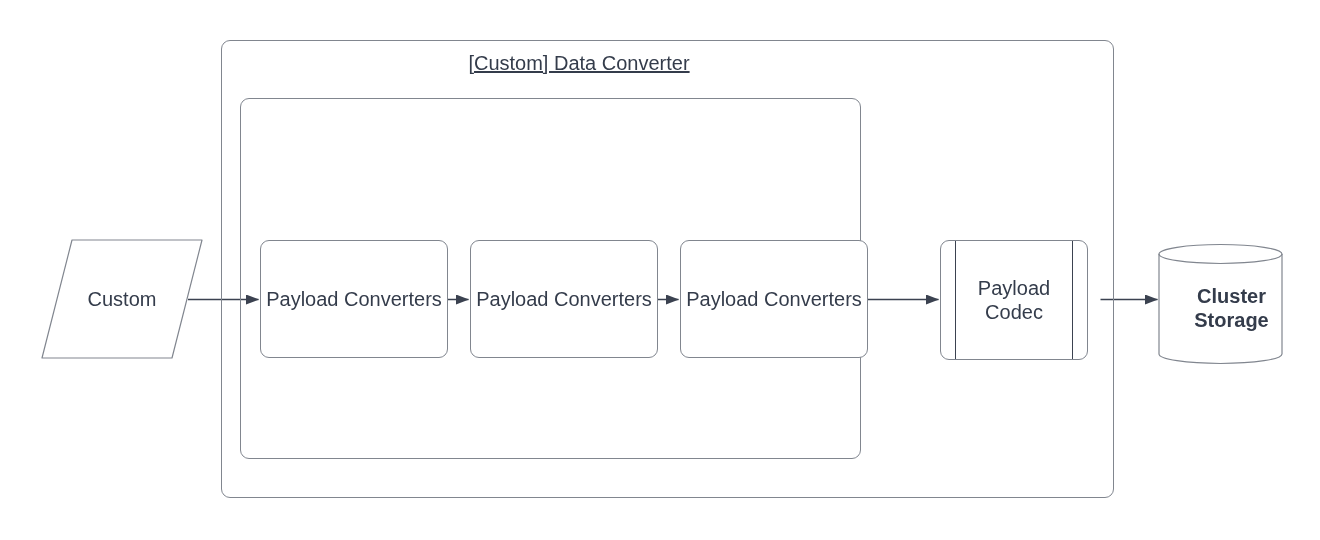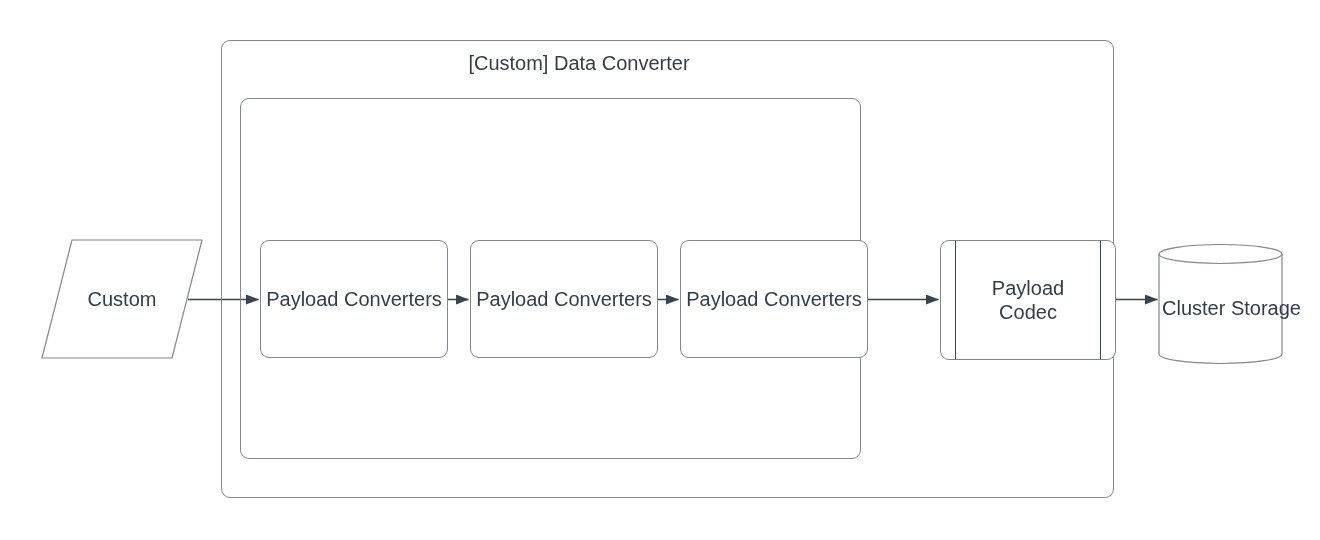--- a/index.html
+++ b/index.html
@@ -55,42 +55,42 @@
   .outer-container { left: 221px; top: 40px; width: 893px; height: 458px; }
   .inner-container { left: 240px; top: 98px; width: 621px; height: 361px; }
 
   .container-title {
     position: absolute;
     text-align: center;
     font-size: 20px;
     line-height: 24px;
     color: var(--text, #343c4b);
   }
-  .outer-title { left: 221px; top: 51px; width: 716px; }
+  .outer-title { left: 221px; top: 51px; width: 716px; text-decoration: underline; }
   .inner-title { left: 240px; top: 141px; width: 621px; }
 
   .node {
     position: absolute;
     border: 1.2px solid var(--shape-stroke, #81868f);
     border-radius: 9px;
     background: var(--background, #ffffff);
     display: flex;
     align-items: center;
     justify-content: center;
     text-align: center;
     font-size: 20px;
     line-height: 24px;
     color: var(--text, #343c4b);
   }
   .pc { top: 240px; width: 188px; height: 118px; }
   .pc1 { left: 260px; }
   .pc2 { left: 470px; }
   .pc3 { left: 680px; }
 
-  .codec { left: 940px; top: 240px; width: 176px; height: 120px; }
+  .codec { left: 940px; top: 240px; width: 148px; height: 120px; }
   .codec .bar {
     position: absolute;
     top: 0; bottom: 0;
     width: 0;
     border-left: 1.6px solid var(--connector, #3b4250);
   }
   .codec .bar-left  { left: 14px; }
   .codec .bar-right { right: 14px; }
   .codec .node-label { width: 110px; }
 
@@ -98,21 +98,21 @@
     position: absolute;
     display: flex;
     align-items: center;
     justify-content: center;
     text-align: center;
     font-size: 20px;
     line-height: 24px;
     color: var(--text, #343c4b);
   }
   .input-label   { left: 62px;   top: 275px; width: 120px; height: 48px; }
-  .storage-label { left: 1160px; top: 284px; width: 143px; height: 48px; }
+  .storage-label { left: 1160px; top: 284px; width: 143px; height: 48px; font-weight: bold; }
 </style>
 </head>
 <body>
 
 <div class="stage">
 
   <svg class="layer" viewBox="0 0 1320 540" xmlns="http://www.w3.org/2000/svg">
     <defs>
       <marker id="arrow" markerUnits="userSpaceOnUse" markerWidth="14" markerHeight="11" refX="12.5" refY="5" orient="auto">
         <path class="arrowhead" d="M0 0 L13 5 L0 10 Z"></path>

